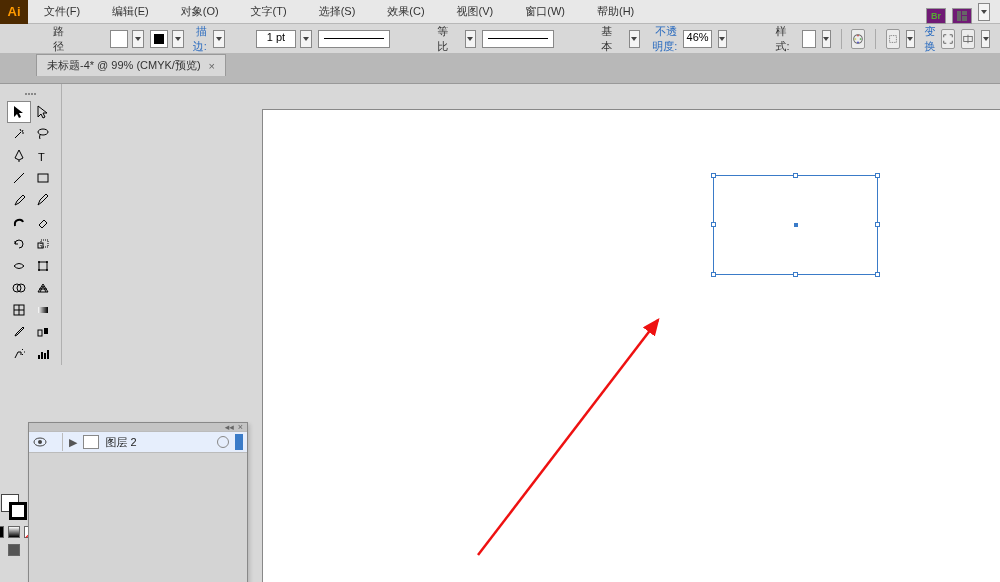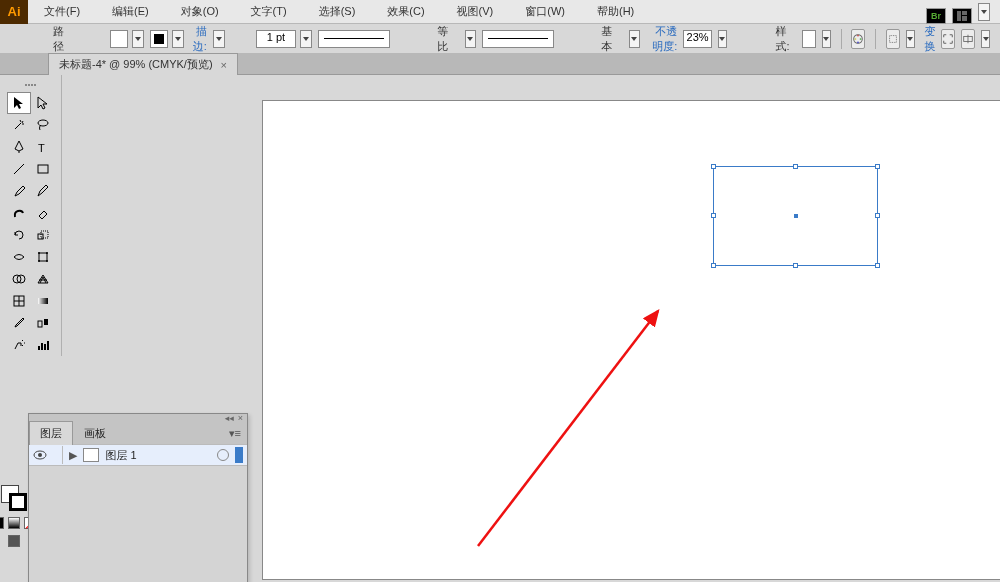--- a/index.html
+++ b/index.html
@@ -3,42 +3,42 @@
 <meta charset="utf-8">
 <style>
   * { margin: 0; padding: 0; box-sizing: border-box; font-family: "Microsoft YaHei", Arial, sans-serif; font-size: 11px; }
   body { background: #d8d8d8; width: 1000px; height: 582px; overflow: hidden; }
   
   
   .menubar { height: 24px; background: #e8e8e8; display: flex; align-items: center; border-bottom: 1px solid #b8b8b8; }
   .app-logo { width: 28px; height: 24px; background: #4d2a00; color: #ff9a00; display: flex; align-items: center; justify-content: center; font-weight: bold; font-size: 13px; }
   .menu-item { padding: 0 16px; color: #333; cursor: default; }
   .menubar-right { margin-left: auto; display: flex; align-items: center; gap: 6px; padding-right: 10px; }
-  .mb-box { width: 20px; height: 16px; border: 1px solid #999; background: #000000; display: flex; align-items: center; justify-content: center; margin-top: 8px; }
+  .mb-box { width: 20px; height: 16px; border: 1px solid #999; background: #701a75; display: flex; align-items: center; justify-content: center; margin-top: 8px; }
   .mb-box svg { width: 10px; height: 10px; }
   
   
   .optionsbar { height: 30px; background: #d8d8d8; display: flex; align-items: center; padding: 0 10px; border-bottom: 1px solid #b8b8b8; gap: 6px; }
   .opt-label { color: #333; margin-right: 4px; padding-left: 43px; }
   .opt-link { color: #2a6bbf; text-align: right; }
   .opt-group { display: flex; align-items: center; gap: 4px; }
   .swatch-box { width: 18px; height: 18px; border: 1px solid #888; background: #fff; display: flex; align-items: center; justify-content: center; }
   .swatch-inner { width: 10px; height: 10px; background: #000; }
   .dd { width: 12px; height: 18px; border: 1px solid #888; background: #f4f4f4; display: flex; align-items: center; justify-content: center; }
   .dd::after { content: ""; border-left: 3px solid transparent; border-right: 3px solid transparent; border-top: 4px solid #444; }
   .stroke-input { width: 40px; height: 18px; border: 1px solid #888; background: #fff; text-align: center; margin-left: 27px; }
   .stroke-line-box { width: 80px; height: 18px; border: 1px solid #888; background: #fff; display: flex; align-items: center; justify-content: center; }
   .stroke-line-box .line { width: 60px; border-top: 1px solid #000; }
   .opacity-input { width: 42px; height: 18px; border: 1px solid #888; background: #fff; text-align: center; }
   .style-box { width: 20px; height: 18px; border: 1px solid #888; background: #fff; }
   .opt-icon { width: 20px; height: 20px; border: 1px solid #999; background: #ececec; display: flex; align-items: center; justify-content: center; border-radius: 2px; }
   .opt-sep { width: 1px; height: 20px; background: #aaa; margin: 0 4px; }
   
   
-  .doctab-bar { height: 21px; background: #b8b8b8; display: flex; align-items: center; padding-left: 48px; border-bottom: 1px solid #999; position: relative; }
+  .doctab-bar { height: 30px; background: #b8b8b8; display: flex; align-items: flex-start; padding-left: 36px; border-bottom: 1px solid #999; position: relative; }
   .doctab { background: #d8d8d8; padding: 3px 10px; display: flex; align-items: center; gap: 8px; border: 1px solid #999; border-bottom: none; color: #333; }
   .doctab .close { color: #666; }
   
   
   .main { position: relative; height: 508px; display: flex; }
   
   
   .toolbox { width: 32px; background: #d8d8d8; border-right: 1px solid #b0b0b0; display: flex; flex-direction: column; padding-top: 6px; align-items: center; position: absolute; left: 0; top: 0;}
   .toolbox-header { width: 30px; height: 8px; display: flex; align-items: center; justify-content: center; margin-bottom: 3px;}
   .toolbox-header .dots { display: flex; gap: 1px; }
@@ -145,21 +145,21 @@
     <div class="dd"></div>
   </div>
   <div class="opt-group">
     <div class="stroke-line-box">
         <div class="line"></div>
       </div>
     <span class="opt-label">基本</span>
     <div class="dd"></div>
   </div>
   <span class="opt-link">不透明度:</span>
-  <div class="opacity-input">23%</div>
+  <div class="opacity-input">46%</div>
   <div class="dd"></div>
   <span class="opt-label">样式:</span>
   <div class="style-box"></div>
   <div class="dd"></div>
   <div class="opt-sep"></div>
   <div class="opt-icon">
     <svg viewBox="0 0 14 14">
         <circle cx="7" cy="7" r="5" fill="none" stroke="#666" stroke-width="1.2"></circle>
         <circle cx="7" cy="3" r="1" fill="#c44"></circle>
         <circle cx="10" cy="7" r="1" fill="#4a4"></circle>
@@ -390,34 +390,29 @@
     <div class="fs-row">
       <div class="fs-mini" style="background:#555;"></div>
     </div>
   </div>
 
   <div class="layers-panel">
     <div class="panel-top">
       <span>◂◂</span>
       <span>×</span>
     </div>
-    <div class="panel-tabs">
-      <div class="panel-tab active">图层</div>
-      <div class="panel-tab">画板</div>
-      <div class="panel-menu">▾≡</div>
-    </div>
     <div class="layer-row">
       <div class="layer-vis">
         <svg viewBox="0 0 14 14" width="14" height="14">
             <ellipse cx="7" cy="7" rx="6" ry="4" fill="none" stroke="#444"></ellipse>
             <circle cx="7" cy="7" r="2" fill="#444"></circle>
           </svg>
       </div>
       <div class="layer-lock"></div>
       <span class="layer-arrow">▶</span>
       <div class="layer-thumb"></div>
-      <span class="layer-name">图层 1</span>
+      <span class="layer-name">图层 2</span>
       <div class="layer-target"></div>
       <div class="layer-color"></div>
     </div>
   </div>
 
 </div>
 
 </body></html>

